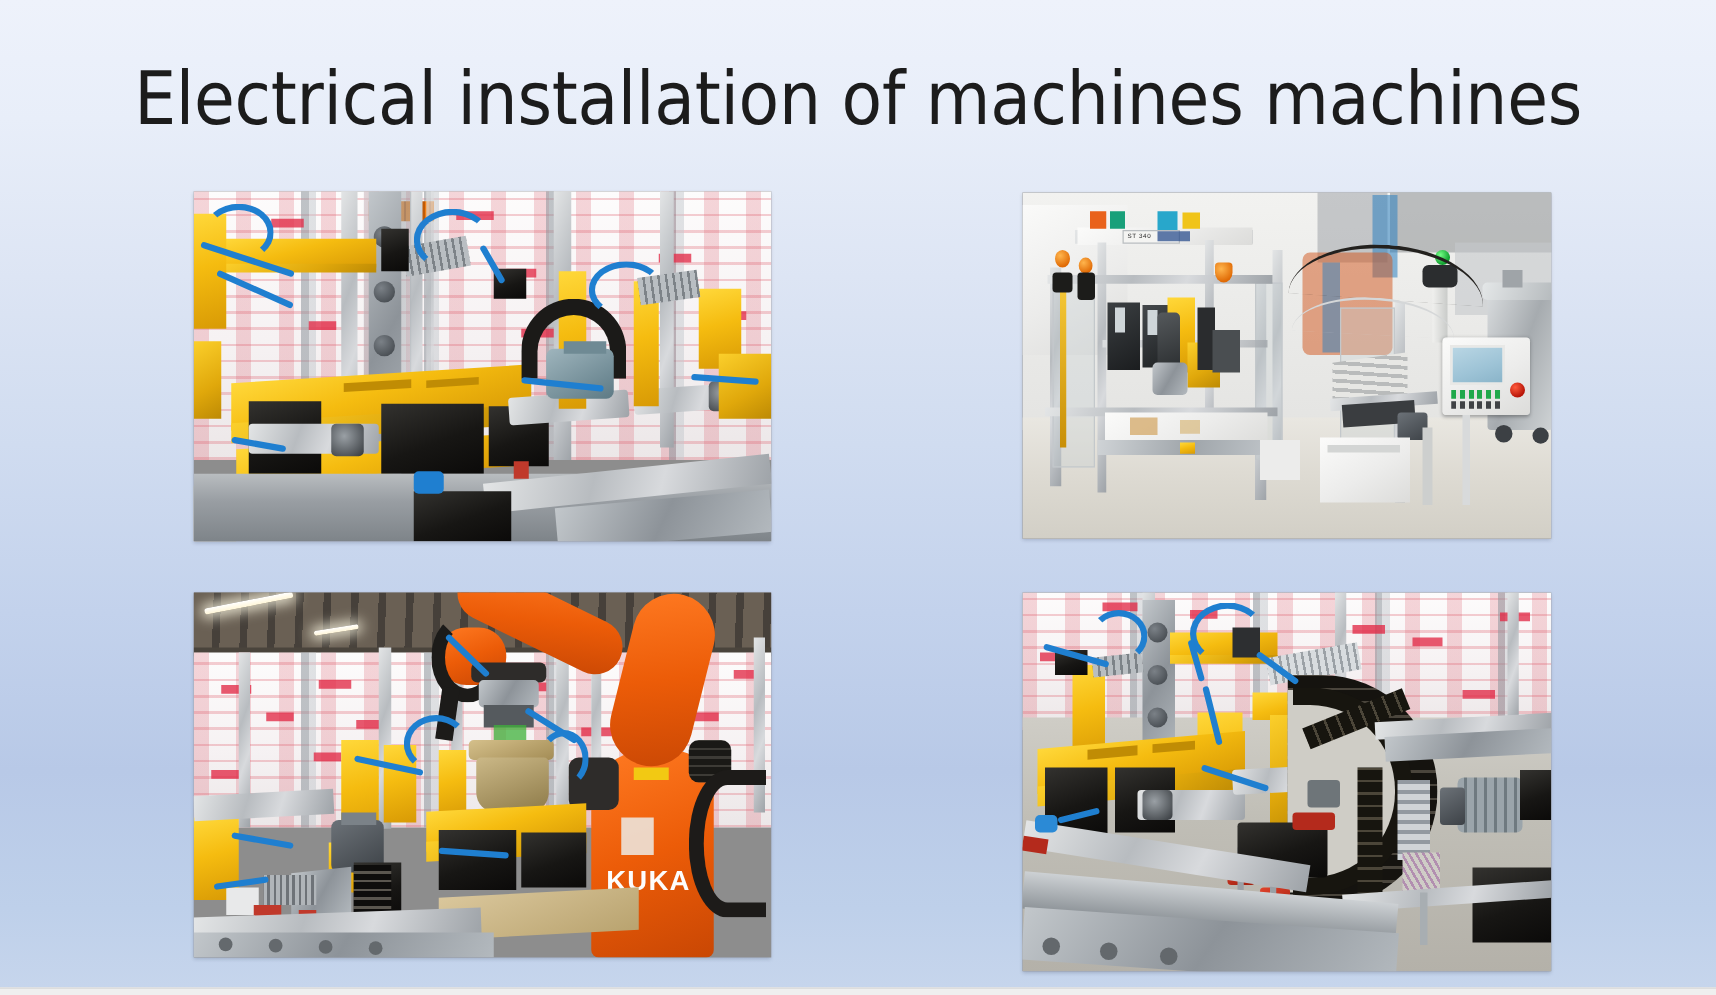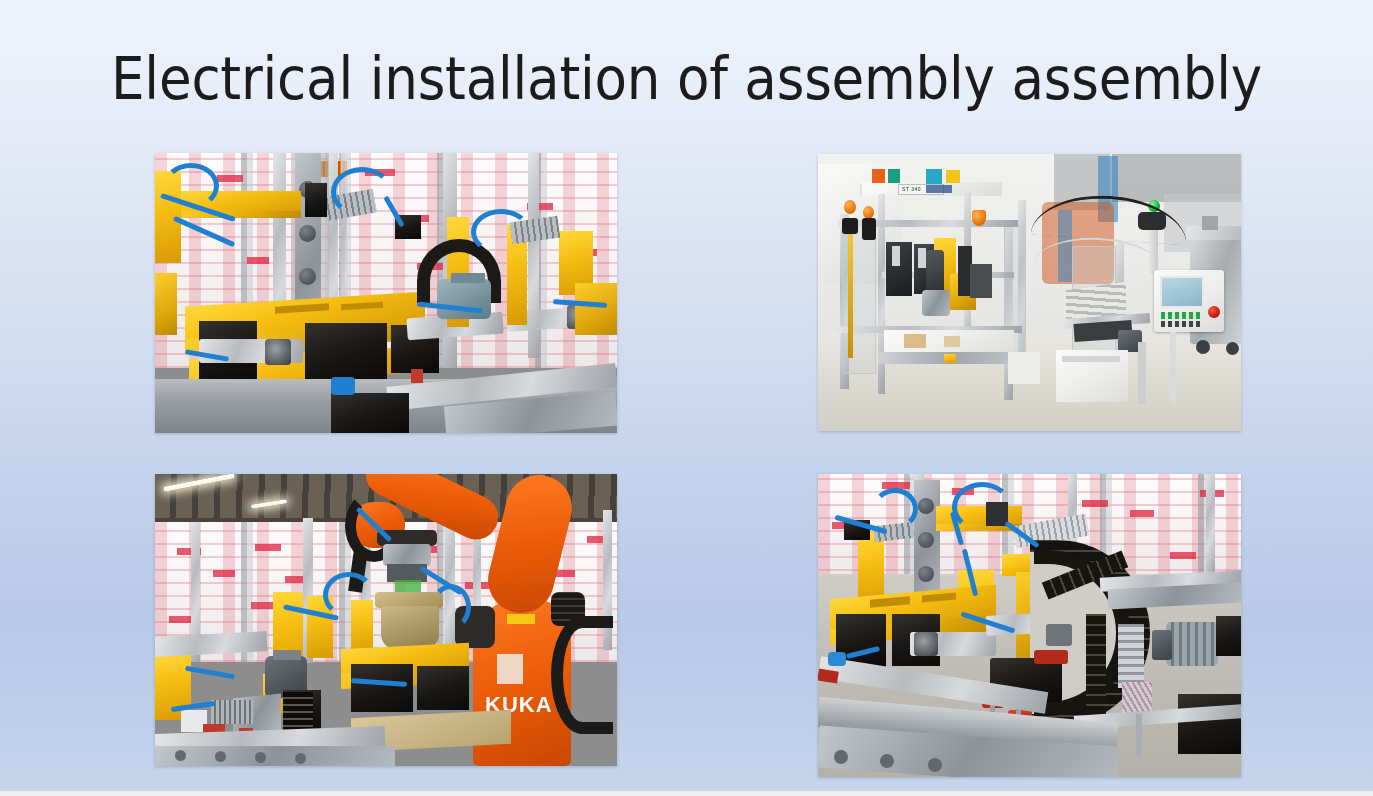--- a/index.html
+++ b/index.html
@@ -153,21 +153,21 @@
   }
   .estop { background: radial-gradient(circle at 35% 32%, #ff5a3c, #b71508 70%); border-radius: 50%; }
   .greenlamp { background: radial-gradient(circle at 35% 32%, #73ff86, #0b9a2a 72%); border-radius: 50%; }
   .orangelamp{ background: radial-gradient(circle at 35% 32%, #ffb54d, #e06a05 72%); border-radius: 50%; }
 </style>
 </head>
 <body>
 
 <div id="slide">
 
-  <div id="title">Electrical installation of assembly assembly</div>
+  <div id="title">Electrical installation of machines machines</div>
 
   <div class="photo ph-tl">
 
     <div class="layer wall" style="left:0;top:0;width:462px;height:215px;"></div>
     <div class="layer wall-red-tag" style="left:62px;top:22px;width:26px;"></div>
     <div class="layer wall-red-tag" style="left:210px;top:16px;width:30px;"></div>
     <div class="layer wall-red-tag" style="left:250px;top:62px;width:24px;"></div>
     <div class="layer wall-red-tag" style="left:92px;top:104px;width:22px;"></div>
     <div class="layer wall-red-tag" style="left:262px;top:110px;width:28px;"></div>
     <div class="layer wall-red-tag" style="left:372px;top:50px;width:26px;"></div>

